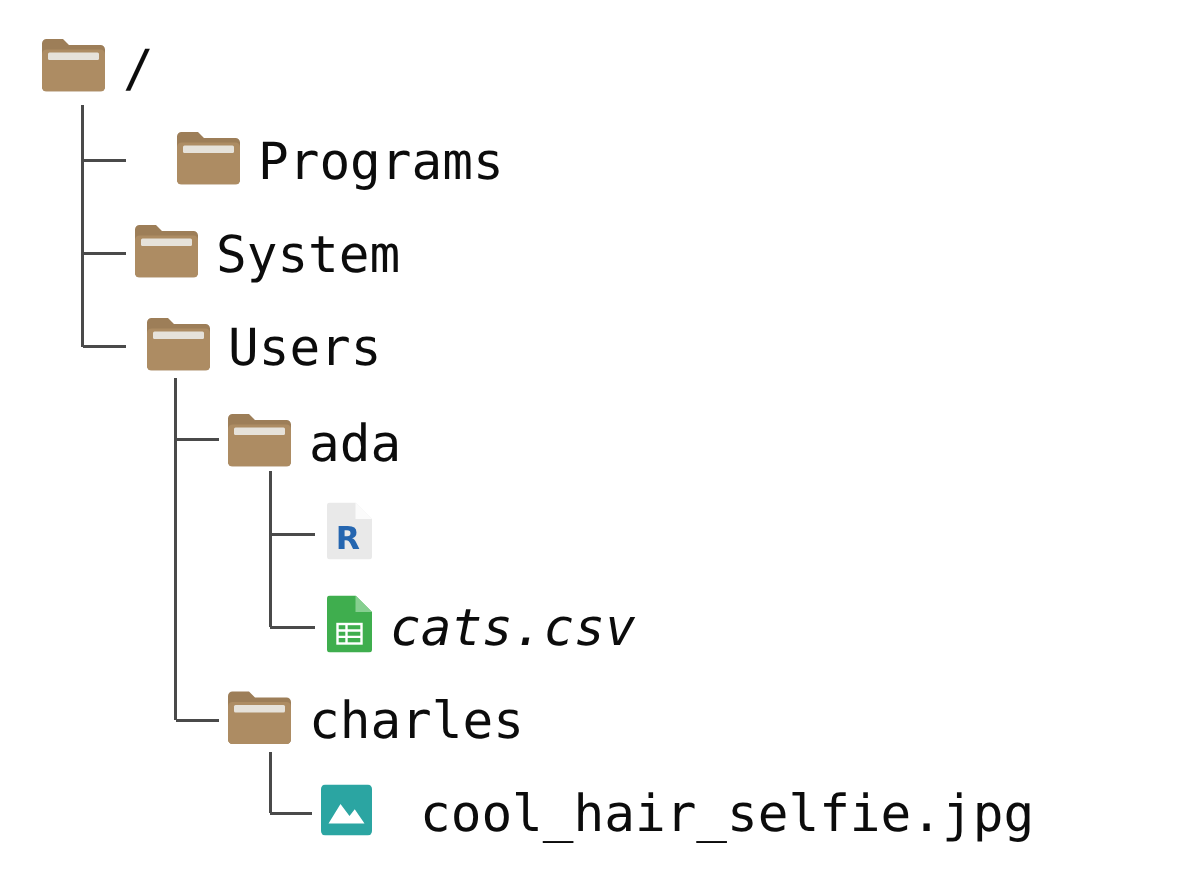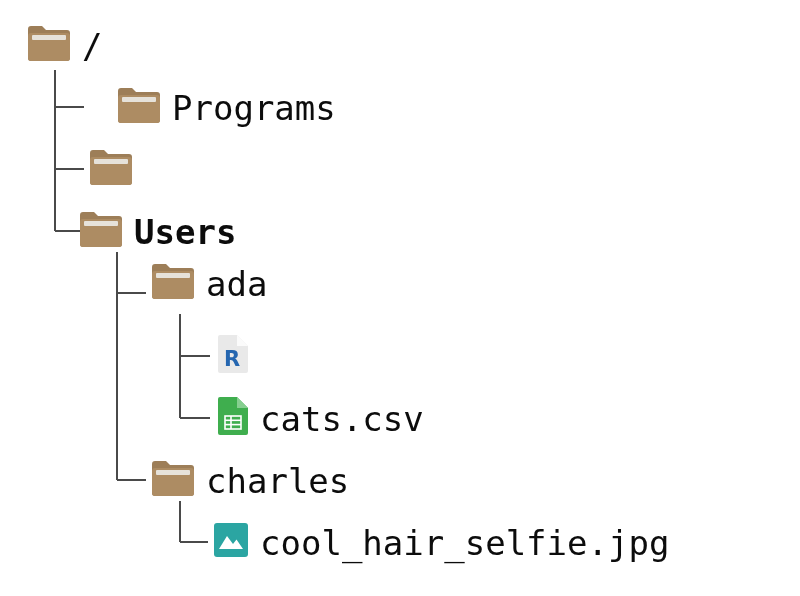--- a/index.html
+++ b/index.html
@@ -126,66 +126,67 @@
             <rect x="4" y="10" width="34" height="5" rx="1" fill="#e6e2da"></rect>
           </svg></span>
         <span class="row-label">Programs</span>
       </div>
       <div class="tree-row" style="left: 90px; top: 138px;">
         <span class="icon"><svg viewBox="0 0 42 36" width="42" height="36" class="folder-icon">
             <path d="M0 4 a3 3 0 0 1 3 -3 h11 l4 4 h21 a3 3 0 0 1 3 3 v25 a3 3 0 0 1 -3 3 h-36 a3 3 0 0 1 -3 -3 z" fill="#9d7e58"></path>
             <path d="M0 11 a3 3 0 0 1 3 -3 h36 a3 3 0 0 1 3 3 v22 a3 3 0 0 1 -3 3 h-36 a3 3 0 0 1 -3 -3 z" fill="#ad8c63"></path>
             <rect x="4" y="10" width="34" height="5" rx="1" fill="#e6e2da"></rect>
           </svg></span>
+        <span class="row-label">System</span>
       </div>
-      <div class="tree-row" style="left: 80px; top: 200px; font-weight: bold;">
+      <div class="tree-row" style="left: 98px; top: 200px;">
         <span class="icon"><svg viewBox="0 0 42 36" width="42" height="36" class="folder-icon">
             <path d="M0 4 a3 3 0 0 1 3 -3 h11 l4 4 h21 a3 3 0 0 1 3 3 v25 a3 3 0 0 1 -3 3 h-36 a3 3 0 0 1 -3 -3 z" fill="#9d7e58"></path>
             <path d="M0 11 a3 3 0 0 1 3 -3 h36 a3 3 0 0 1 3 3 v22 a3 3 0 0 1 -3 3 h-36 a3 3 0 0 1 -3 -3 z" fill="#ad8c63"></path>
             <rect x="4" y="10" width="34" height="5" rx="1" fill="#e6e2da"></rect>
           </svg></span>
         <span class="row-label">Users</span>
       </div>
-      <div class="tree-row" style="left: 152px; top: 252px;">
+      <div class="tree-row" style="left: 152px; top: 264px;">
         <span class="icon"><svg viewBox="0 0 42 36" width="42" height="36" class="folder-icon">
             <path d="M0 4 a3 3 0 0 1 3 -3 h11 l4 4 h21 a3 3 0 0 1 3 3 v25 a3 3 0 0 1 -3 3 h-36 a3 3 0 0 1 -3 -3 z" fill="#9d7e58"></path>
             <path d="M0 11 a3 3 0 0 1 3 -3 h36 a3 3 0 0 1 3 3 v22 a3 3 0 0 1 -3 3 h-36 a3 3 0 0 1 -3 -3 z" fill="#ad8c63"></path>
             <rect x="4" y="10" width="34" height="5" rx="1" fill="#e6e2da"></rect>
           </svg></span>
         <span class="row-label">ada</span>
       </div>
       <div class="tree-row" style="left: 218px; top: 325px;">
         <span class="icon"><svg viewBox="0 0 30 38" width="30" height="38" class="doc-icon">
             <path d="M0 2 a2 2 0 0 1 2 -2 h17 l11 11 v25 a2 2 0 0 1 -2 2 h-26 a2 2 0 0 1 -2 -2 z" fill="#e9e9e9"></path>
             <path d="M19 0 l11 11 h-11 z" fill="#fbfbfb"></path>
             <text x="14" y="31" text-anchor="middle" font-family="DejaVu Sans, sans-serif" font-size="21" font-weight="bold" fill="#2566b0">R</text>
           </svg></span>
       </div>
-      <div class="tree-row" style="left: 218px; top: 387px;">
+      <div class="tree-row" style="left: 218px; top: 387px; font-style: italic;">
         <span class="icon"><svg viewBox="0 0 30 38" width="30" height="38" class="doc-icon">
             <path d="M0 2 a2 2 0 0 1 2 -2 h17 l11 11 v25 a2 2 0 0 1 -2 2 h-26 a2 2 0 0 1 -2 -2 z" fill="#3fae4e"></path>
             <path d="M19 0 l11 11 h-11 z" fill="#86cf90"></path>
             <g fill="none" stroke="#ffffff" stroke-width="1.6">
               <rect x="7" y="19" width="16" height="13"></rect>
               <line x1="7" y1="23.3" x2="23" y2="23.3"></line>
               <line x1="7" y1="27.6" x2="23" y2="27.6"></line>
               <line x1="13" y1="19" x2="13" y2="32"></line>
             </g>
           </svg></span>
         <span class="row-label">cats.csv</span>
       </div>
       <div class="tree-row" style="left: 152px; top: 449px; text-align: center;">
         <span class="icon"><svg viewBox="0 0 42 36" width="42" height="36" class="folder-icon">
             <path d="M0 4 a3 3 0 0 1 3 -3 h11 l4 4 h21 a3 3 0 0 1 3 3 v25 a3 3 0 0 1 -3 3 h-36 a3 3 0 0 1 -3 -3 z" fill="#9d7e58"></path>
             <path d="M0 11 a3 3 0 0 1 3 -3 h36 a3 3 0 0 1 3 3 v22 a3 3 0 0 1 -3 3 h-36 a3 3 0 0 1 -3 -3 z" fill="#ad8c63"></path>
             <rect x="4" y="10" width="34" height="5" rx="1" fill="#e6e2da"></rect>
           </svg></span>
         <span class="row-label">charles</span>
       </div>
-      <div class="tree-row" style="left: 214px; top: 511px;">
+      <div class="tree-row" style="left: 214px; top: 511px; gap: 20px;">
         <span class="icon"><svg viewBox="0 0 34 34" width="34" height="34" class="img-icon">
             <rect x="0" y="0" width="34" height="34" rx="3" fill="#2ba5a2"></rect>
             <path d="M5 26 L13 13 L19 21 L22.5 16.5 L29 26 Z" fill="#ffffff"></path>
           </svg></span>
         <span class="row-label">cool_hair_selfie.jpg</span>
       </div>
     </div>
 
 </div>
 

